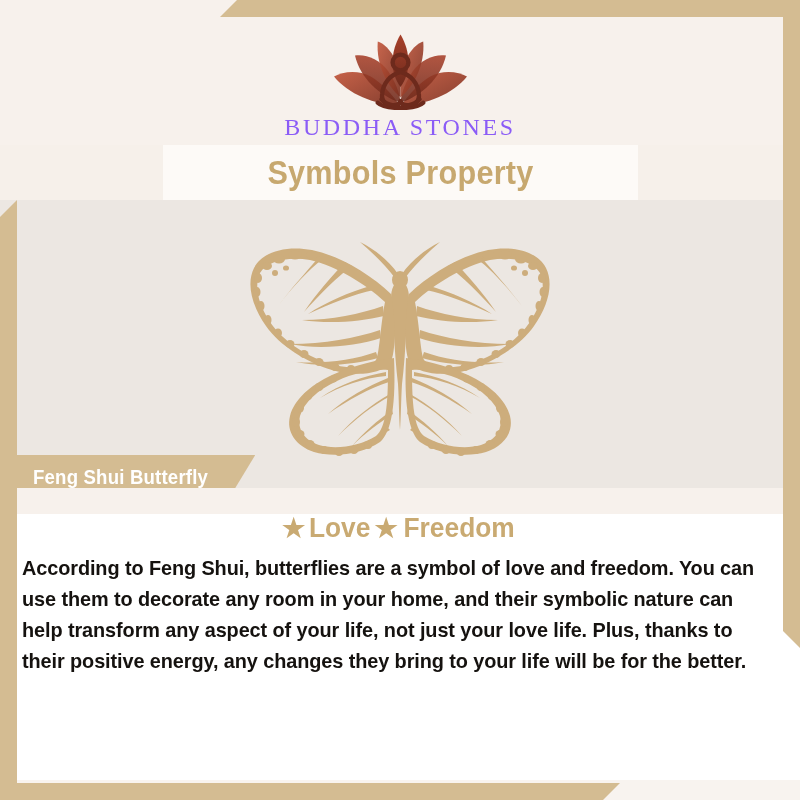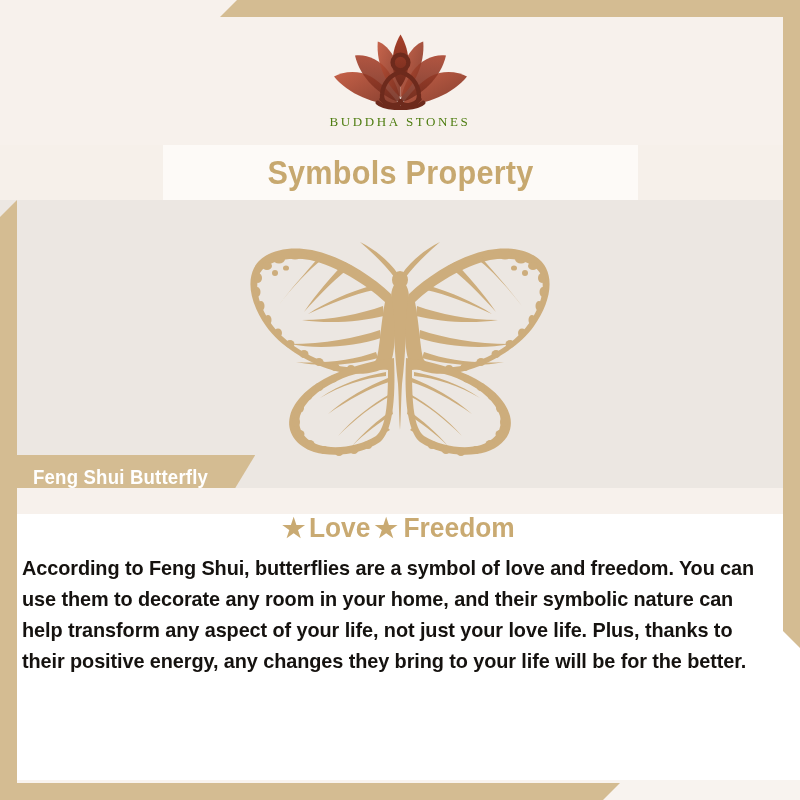--- a/index.html
+++ b/index.html
@@ -72,23 +72,23 @@
 
   
   .logo-wrap {
     position:absolute; top:22px; left:0; width:800px;
     display:flex; flex-direction:column; align-items:center;
   }
   .logo-mark { width:175px; height:88px; display:block; }
   .logo-word {
     margin-top:4px;
     font-family:"Liberation Serif", serif;
-    font-size:13px; font-weight:400;
+    font-size:24px; font-weight:400;
     letter-spacing:2.6px;
-    color:#4d7c0f;
+    color:#8b5cf6;
   }
 
   
   .main-title {
     position:absolute; top:145px; left:163px;
     width:475px; height:55px;
     display:flex; align-items:center; justify-content:center;
     font-size:34px; font-weight:bold;
     color:#c7a86f;
     letter-spacing:0.3px;

